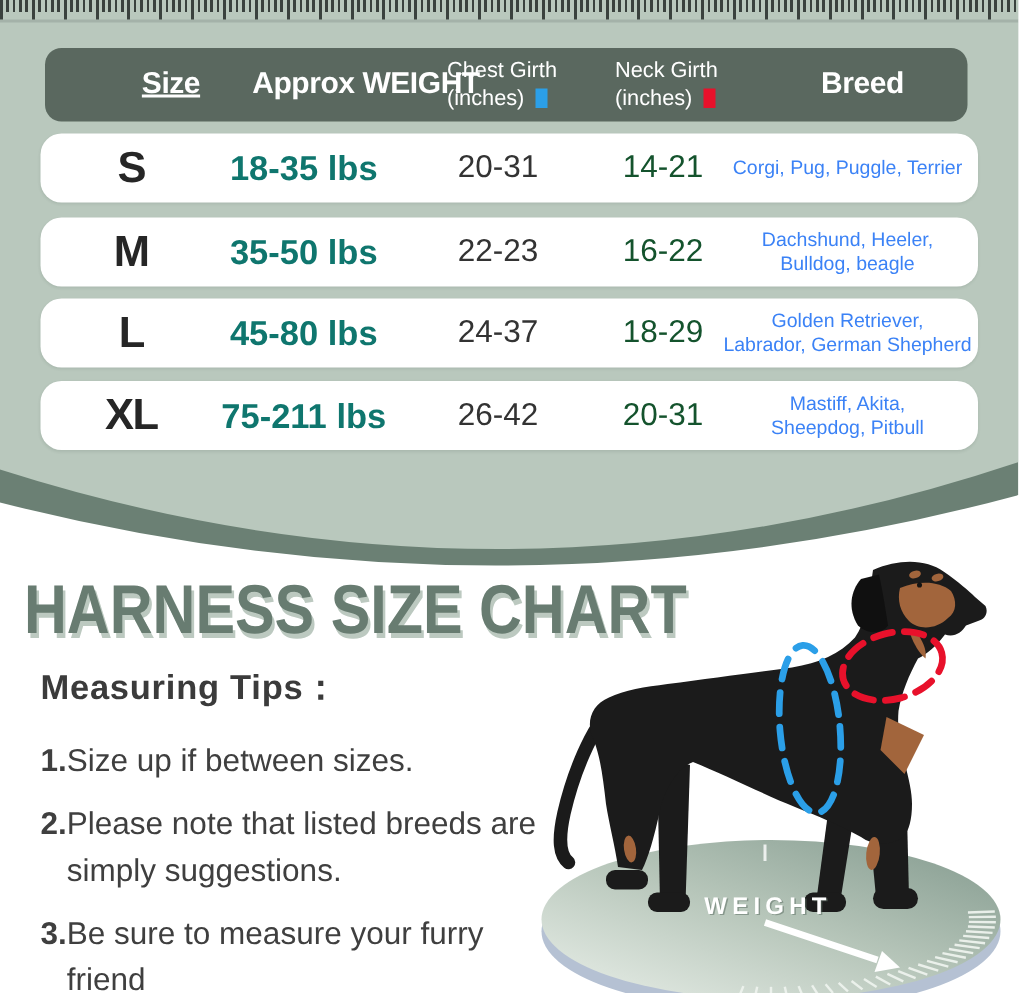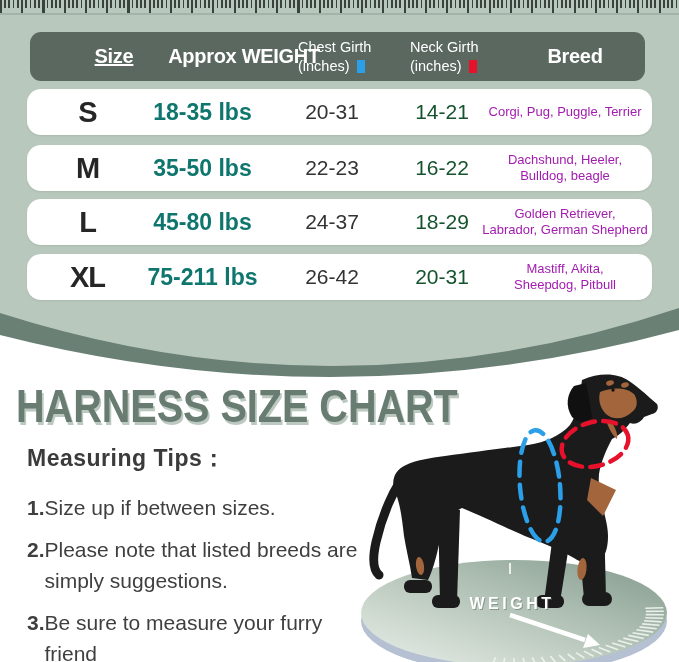--- a/index.html
+++ b/index.html
@@ -34,21 +34,21 @@
   .trow{
     position:absolute;left:27px;width:625px;height:46px;z-index:4;
     background:#ffffff;border-radius:14px;box-shadow:0 1px 2px rgba(40,60,50,.10);
   }
   .row-s{top:89px;} .row-m{top:145px;} .row-l{top:199px;} .row-xl{top:254px;}
   .tcell{position:absolute;top:0;height:46px;display:flex;align-items:center;justify-content:center;text-align:center;}
   .c-size{left:13px;width:95px;font-size:29px;font-weight:900;letter-spacing:-1px;color:#262626;}
   .c-weight{left:98px;width:155px;font-size:23px;font-weight:700;color:#0f766e;}
   .c-chest{left:245px;width:120px;font-size:21px;color:#333333;}
   .c-neck{left:355px;width:120px;font-size:21px;color:#14532d;}
-  .c-breed{left:448px;width:180px;font-size:13px;line-height:1.25;color:#a21caf;}
+  .c-breed{left:448px;width:180px;font-size:13px;line-height:1.25;color:#3b82f6;}
   .pre{white-space:pre-line;}
   
   .title{
     position:absolute;left:16px;top:379px;z-index:4;margin:0;
     font-size:46px;font-weight:900;letter-spacing:0px;color:#687c71;
     transform:scaleX(.86);transform-origin:left center;white-space:nowrap;
     text-shadow:2px 3px 0 #bcc9c0;
   }
   
   .tips{position:absolute;left:27px;top:443px;width:352px;z-index:4;color:#3b3b3b;}

